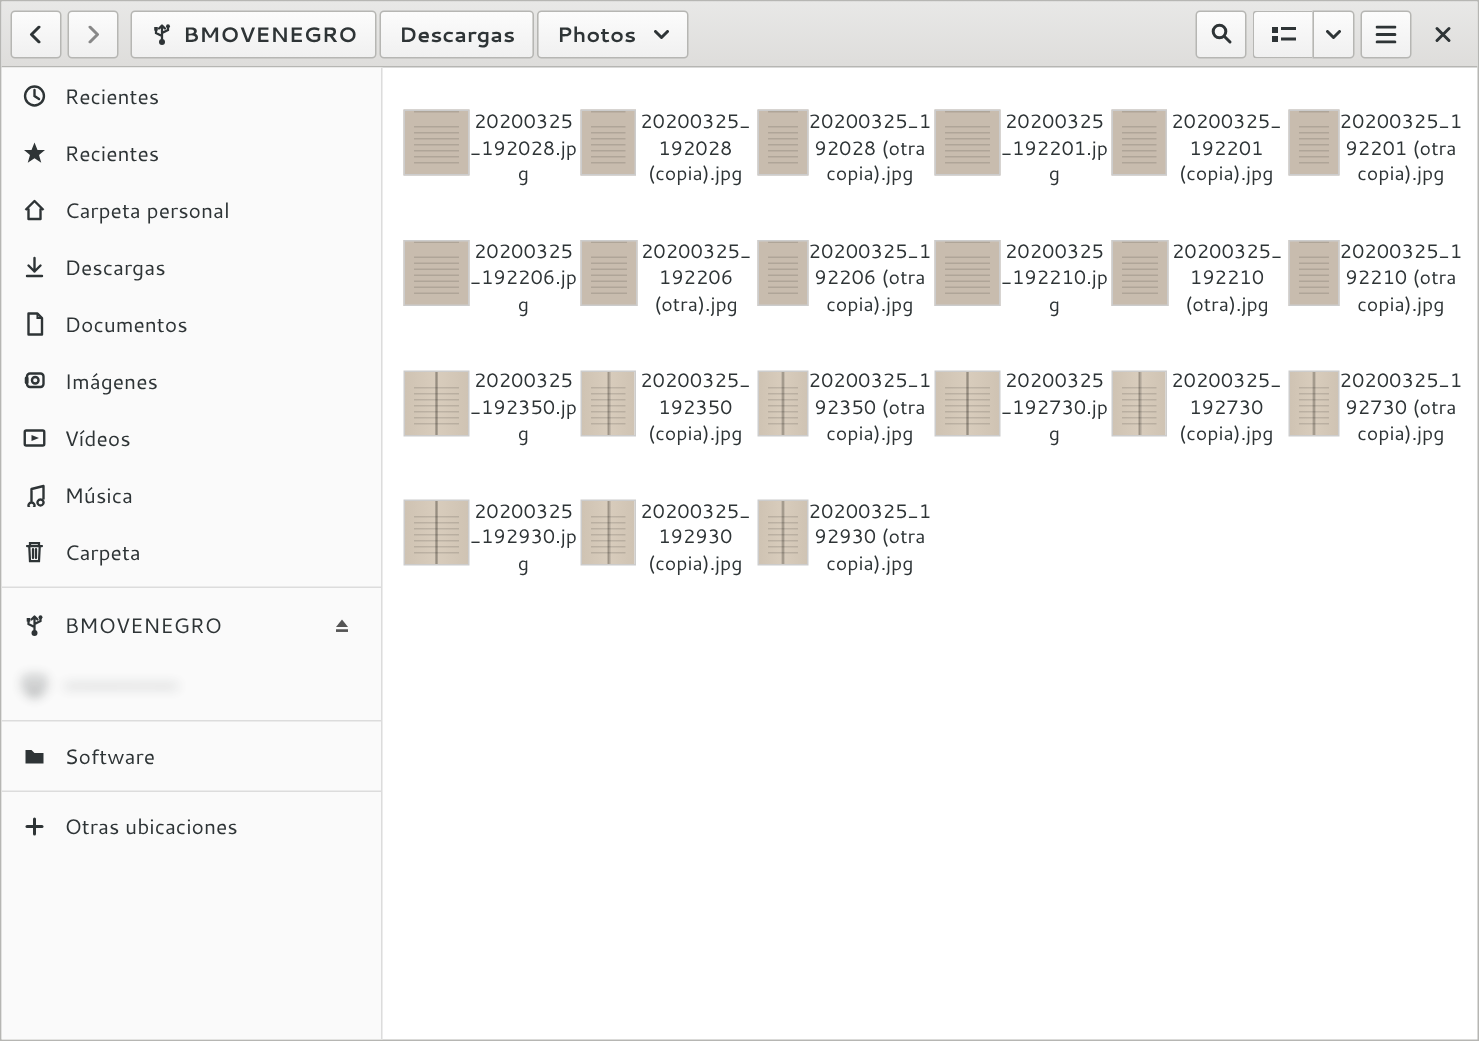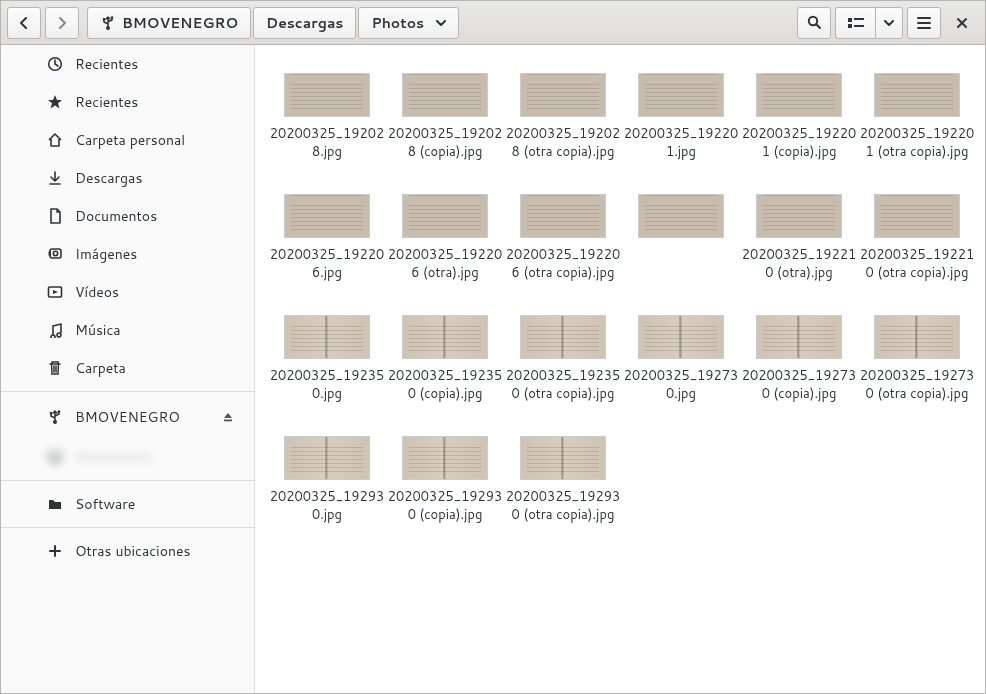--- a/index.html
+++ b/index.html
@@ -12,30 +12,30 @@
   .tb-btn.flat { background: transparent; border: none; }
   .path-bar { display: flex; gap: 2px; margin-left: 4px; }
   .path-seg { height: 32px; background: linear-gradient(#fcfcfc, #f0f0f0); border: 1px solid #b6b6b3; border-radius: 3px; display: flex; align-items: center; padding: 0 12px; cursor: pointer; font-weight: 700; gap: 6px; }
   .path-seg .seg-icon { display: inline-flex; }
   .view-group { display: flex; }
   .view-group .tb-btn:first-child { border-top-right-radius: 0; border-bottom-right-radius: 0; border-right: none; width: 40px;}
   .view-group .tb-btn:last-child { border-top-left-radius: 0; border-bottom-left-radius: 0; width: 28px;}
   
   .body { display: flex; height: calc(100% - 44px); }
   .sidebar { width: 254px; background: #fafafa; border-right: 1px solid #dcdcdc; overflow-y: auto; }
-  .sidebar ul { list-style: none; margin-left: 32px; }
+  .sidebar ul { list-style: none; }
   .sidebar li { display: flex; align-items: center; padding: 9px 14px; cursor: pointer; gap: 12px; }
   .sidebar li .eject { margin-left: auto; width: 24px; height: 24px; display:flex; align-items:center; justify-content:center; border-radius: 3px; }
   .sep { height: 1px; background: #dcdcdc; margin: 4px 0; }
   .blur { filter: blur(4px); opacity: 0.7; }
   .ico { width: 16px; display: inline-flex; justify-content: center; }
   
   .content { flex: 1; overflow-y: auto; padding: 28px 14px; }
   .grid { display: grid; grid-template-columns: repeat(6, 116px); gap: 34px 2px; justify-content: start; }
-  .file { display: flex; flex-direction: column; align-items: center; cursor: pointer; }
+  .file { display: flex; flex-direction: row; align-items: center; cursor: pointer; }
   .thumb { width: 86px; height: 44px; border: 1px solid #ccc; background: #c8bcae; margin-bottom: 8px; position: relative; overflow: hidden; }
   .thumb::before, .thumb::after { content:""; position:absolute; left:6px; right:6px; height:1px; background: rgba(0,0,0,0.12); }
   .thumb::before { top:10px; box-shadow: 0 4px 0 rgba(0,0,0,0.12), 0 8px 0 rgba(0,0,0,0.12), 0 12px 0 rgba(0,0,0,0.12), 0 16px 0 rgba(0,0,0,0.12), 0 20px 0 rgba(0,0,0,0.12), 0 24px 0 rgba(0,0,0,0.12); }
   .thumb.book::after { top:0; bottom:0; left:48%; width:2px; height:auto; background: rgba(0,0,0,0.18); right:auto; }
   .thumb.book { background: linear-gradient(90deg, #cfc3b3 0%, #d8ccbc 48%, #b8ac9c 50%, #d8ccbc 52%, #cfc3b3 100%); }
   .fname { font-size: 13px; text-align: center; line-height: 1.35; word-break: break-word; max-width: 116px; }
   
   svg { display: block; }
 </style>
 </head>
@@ -283,20 +283,21 @@
         <div class="file">
           <div class="thumb"></div>
           <div class="fname">20200325_192206 (otra).jpg</div>
         </div>
         <div class="file">
           <div class="thumb"></div>
           <div class="fname">20200325_192206 (otra copia).jpg</div>
         </div>
         <div class="file">
           <div class="thumb"></div>
+          <div class="fname">20200325_192210.jpg</div>
         </div>
         <div class="file">
           <div class="thumb"></div>
           <div class="fname">20200325_192210 (otra).jpg</div>
         </div>
         <div class="file">
           <div class="thumb"></div>
           <div class="fname">20200325_192210 (otra copia).jpg</div>
         </div>
         <div class="file">

